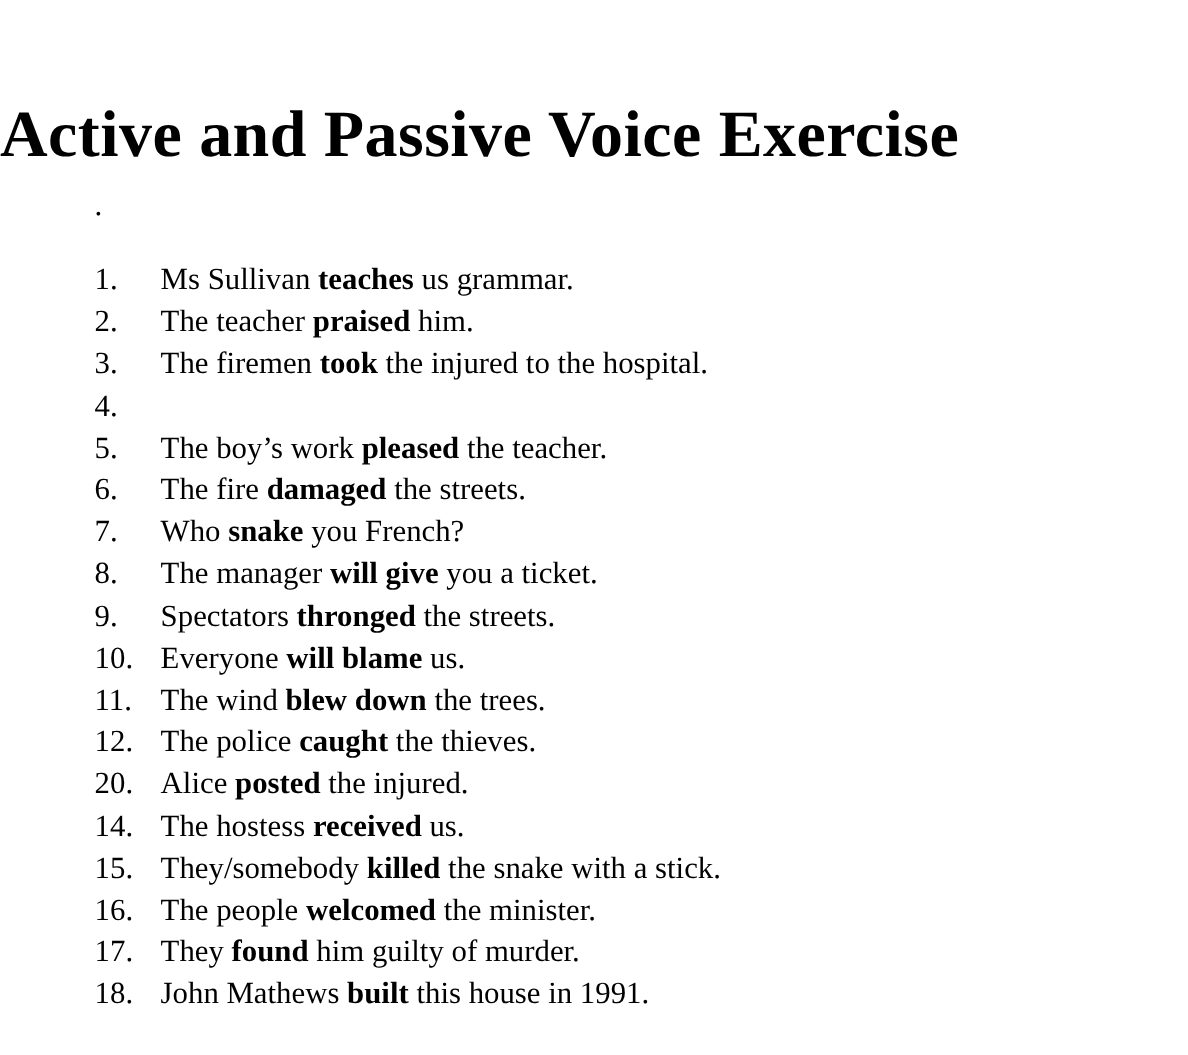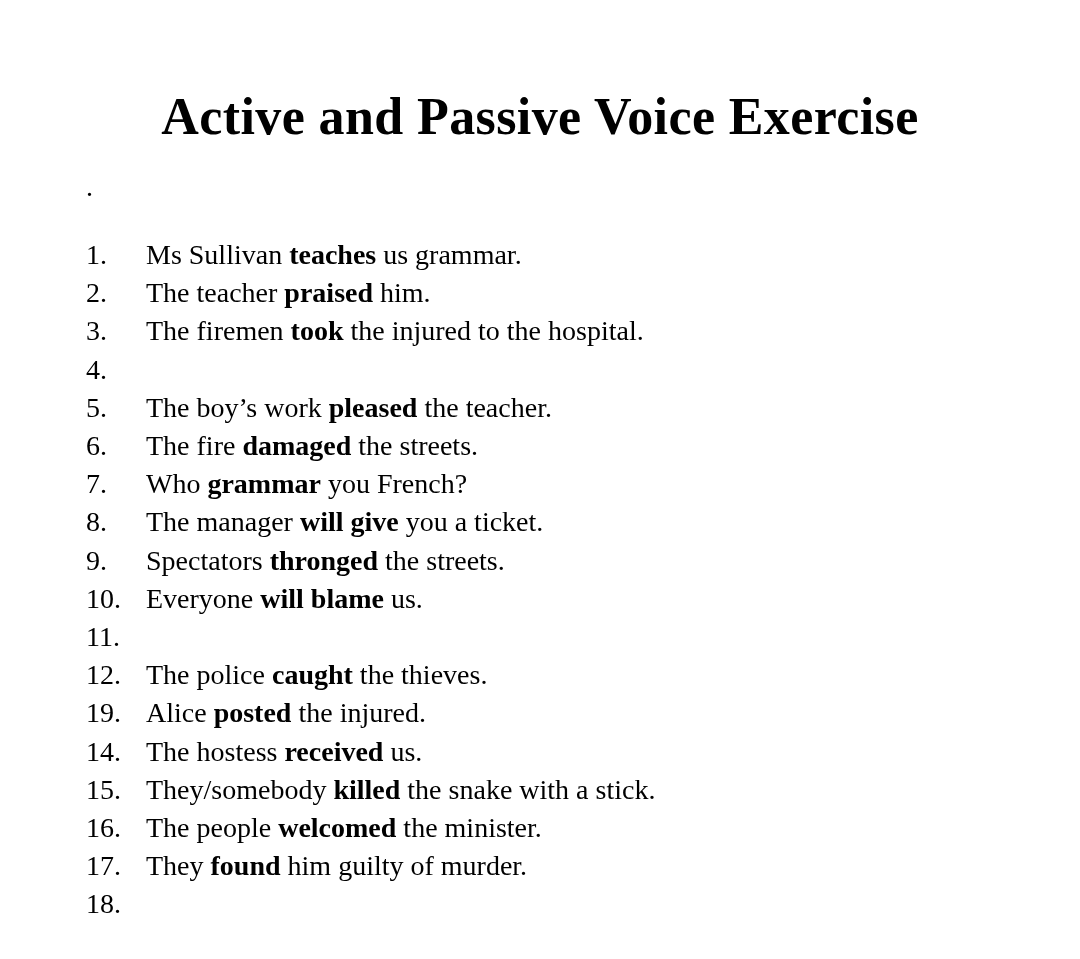--- a/index.html
+++ b/index.html
@@ -24,24 +24,24 @@
     background: #ffffff;
     box-sizing: border-box;
   }
 
   
   .doc-title {
     position: absolute;
     left: 0;
     top: 46px;
     width: 1080px;
-    text-align: center;
+    text-align: left;
     font-family: "Liberation Serif", "DejaVu Serif", serif;
     font-weight: bold;
-    font-size: 52px;
+    font-size: 60px;
     line-height: 72px;
     letter-spacing: 0.4px;
     white-space: nowrap;
     color: #000000;
   }
 
   
   .stray-mark {
     position: absolute;
     left: 86px;
@@ -113,59 +113,61 @@
       <li class="list-item">
         <span class="item-number">5.</span>
         <span class="item-text"><span>The boy’s work </span><b>pleased</b><span> the teacher.</span></span>
       </li>
       <li class="list-item">
         <span class="item-number">6.</span>
         <span class="item-text"><span>The fire </span><b>damaged</b><span> the streets.</span></span>
       </li>
       <li class="list-item">
         <span class="item-number">7.</span>
-        <span class="item-text"><span>Who </span><b>grammar</b><span> you French?</span></span>
+        <span class="item-text"><span>Who </span><b>snake</b><span> you French?</span></span>
       </li>
       <li class="list-item">
         <span class="item-number">8.</span>
         <span class="item-text"><span>The manager </span><b>will give</b><span> you a ticket.</span></span>
       </li>
       <li class="list-item">
         <span class="item-number">9.</span>
         <span class="item-text"><span>Spectators </span><b>thronged</b><span> the streets.</span></span>
       </li>
       <li class="list-item">
         <span class="item-number">10.</span>
         <span class="item-text"><span>Everyone </span><b>will blame</b><span> us.</span></span>
       </li>
       <li class="list-item">
         <span class="item-number">11.</span>
+        <span class="item-text"><span>The wind </span><b>blew down</b><span> the trees.</span></span>
       </li>
       <li class="list-item">
         <span class="item-number">12.</span>
         <span class="item-text"><span>The police </span><b>caught</b><span> the thieves.</span></span>
       </li>
       <li class="list-item">
-        <span class="item-number">19.</span>
+        <span class="item-number">20.</span>
         <span class="item-text"><span>Alice </span><b>posted</b><span> the injured.</span></span>
       </li>
       <li class="list-item">
         <span class="item-number">14.</span>
         <span class="item-text"><span>The hostess </span><b>received</b><span> us.</span></span>
       </li>
       <li class="list-item">
         <span class="item-number">15.</span>
         <span class="item-text"><span>They/somebody </span><b>killed</b><span> the snake with a stick.</span></span>
       </li>
       <li class="list-item">
         <span class="item-number">16.</span>
         <span class="item-text"><span>The people </span><b>welcomed</b><span> the minister.</span></span>
       </li>
       <li class="list-item">
         <span class="item-number">17.</span>
         <span class="item-text"><span>They </span><b>found</b><span> him guilty of murder.</span></span>
       </li>
       <li class="list-item">
         <span class="item-number">18.</span>
+        <span class="item-text"><span>John Mathews </span><b>built</b><span> this house in 1991.</span></span>
       </li>
     </ol>
 
 </div>
 
 </body></html>

